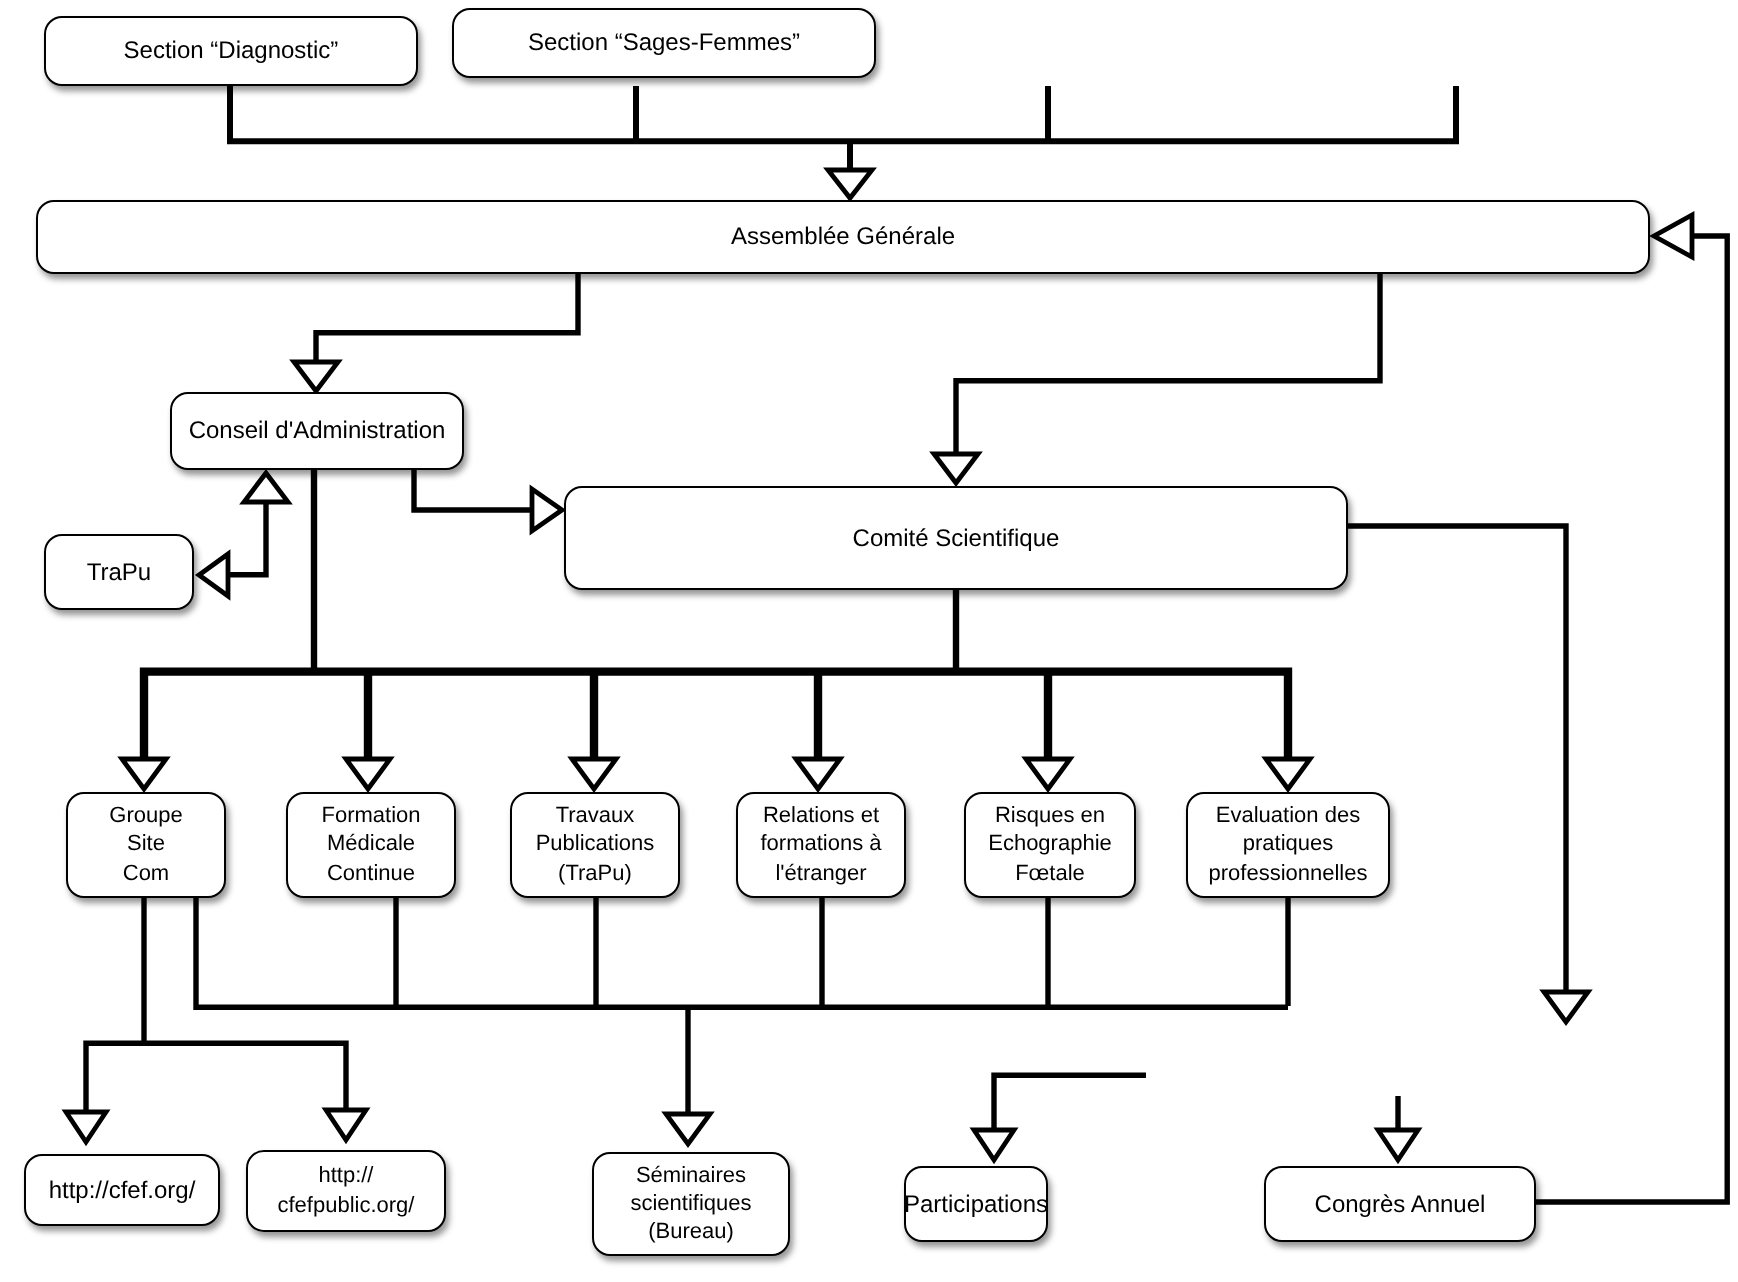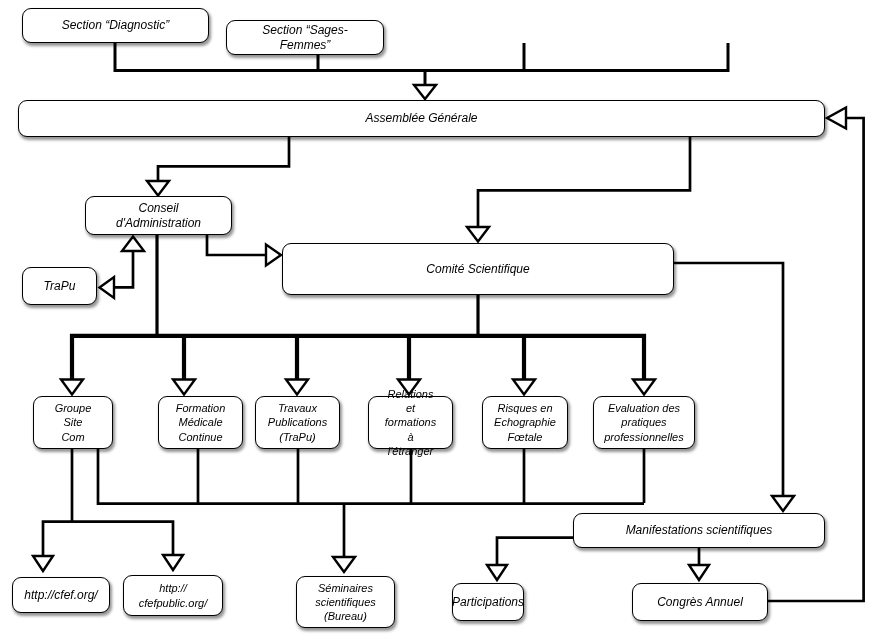--- a/index.html
+++ b/index.html
@@ -19,23 +19,22 @@
     box-sizing:border-box;
     display:flex;align-items:center;justify-content:center;
     text-align:center;
     background:#fff;
     border:1.6px solid #000;
     border-radius:9px;
     box-shadow:1.5px 2.5px 3px rgba(0,0,0,0.42);
     color:#000;
     font-size:12px;line-height:1.25;
     white-space:pre-line;
-    padding:2px 15px;
+    padding:2px 1px;
     z-index:2;
-    font-style:italic;
   }
   .node.multi{font-size:11px;line-height:1.28;}
 </style>
 </head>
 <body>
 
 <div class="canvas">
 
   <svg class="edges" width="869" height="641" viewBox="0 0 869 641">
 
@@ -107,34 +106,34 @@
       <polygon points="487,565 507,565 497,580"></polygon>
     </g>
 
     <g>
       <path d="M699 548 V566"></path>
       <polygon points="689,565 709,565 699,580"></polygon>
     </g>
   </svg>
 
   <div class="node" style="left:22px;top:8px;width:187px;height:35px">Section “Diagnostic”</div>
-  <div class="node" style="left:226px;top:20px;width:158px;height:35px">Section “Sages-Femmes”</div>
+  <div class="node" style="left:226px;top:4px;width:212px;height:35px">Section “Sages-Femmes”</div>
 
   <div class="node" style="left:18px;top:100px;width:807px;height:37px">Assemblée Générale</div>
 
   <div class="node" style="left:85px;top:196px;width:147px;height:39px">Conseil d'Administration</div>
 
   <div class="node" style="left:22px;top:267px;width:75px;height:38px">TraPu</div>
 
   <div class="node" style="left:282px;top:243px;width:392px;height:52px">Comité Scientifique</div>
 
   <div class="node multi" style="left:33px;top:396px;width:80px;height:53px">Groupe
 Site
 Com</div>
-  <div class="node multi" style="left:158px;top:396px;width:85px;height:53px">Formation
+  <div class="node multi" style="left:143px;top:396px;width:85px;height:53px">Formation
 Médicale
 Continue</div>
   <div class="node multi" style="left:255px;top:396px;width:85px;height:53px">Travaux
 Publications
 (TraPu)</div>
   <div class="node multi" style="left:368px;top:396px;width:85px;height:53px">Relations et
 formations à
 l'étranger</div>
   <div class="node multi" style="left:482px;top:396px;width:86px;height:53px">Risques en
 Echographie
@@ -146,17 +145,16 @@
   <div class="node" style="left:12px;top:577px;width:98px;height:36px">http://cfef.org/</div>
   <div class="node multi" style="left:123px;top:575px;width:100px;height:41px">http://
 cfefpublic.org/</div>
 
   <div class="node multi" style="left:296px;top:576px;width:99px;height:52px">Séminaires
 scientifiques
 (Bureau)</div>
 
   <div class="node" style="left:452px;top:583px;width:72px;height:38px">Participations</div>
 
-  <div class="node" style="left:573px;top:513px;width:252px;height:35px">Manifestations scientifiques</div>
 
   <div class="node" style="left:632px;top:583px;width:136px;height:38px">Congrès Annuel</div>
 
 </div>
 
 </body></html>

